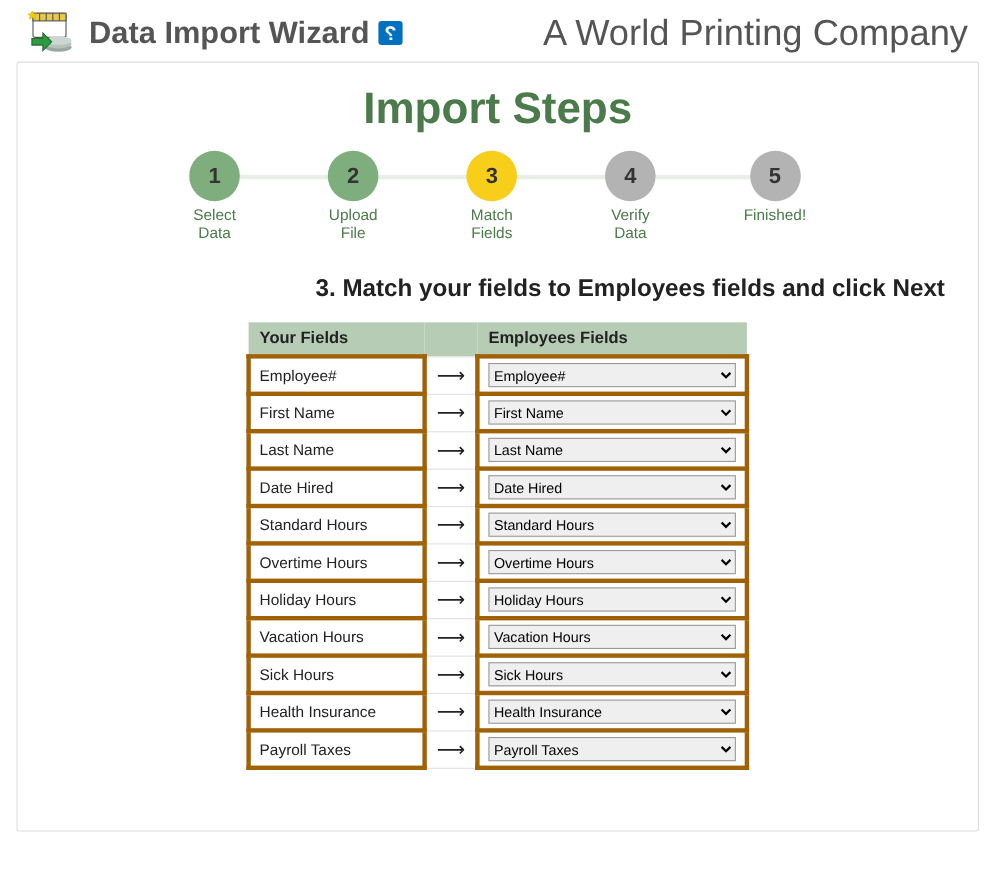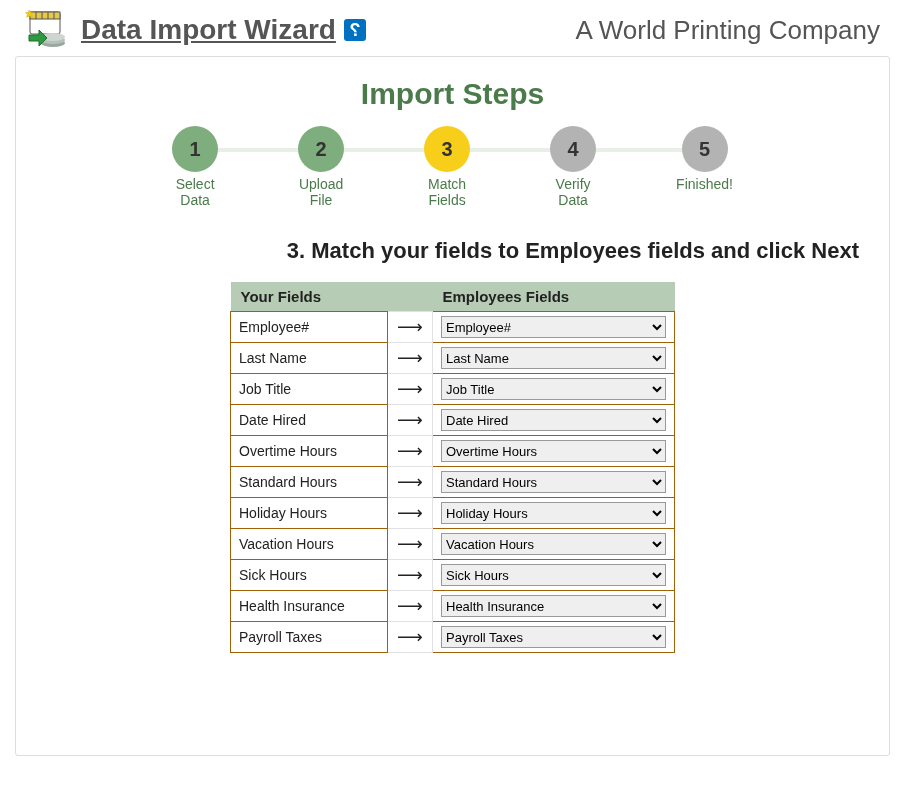--- a/index.html
+++ b/index.html
@@ -22,49 +22,48 @@
   }
   .header-left {
     display: flex;
     align-items: center;
     gap: 8px;
   }
   .app-title {
     font-size: 28px;
     color: #555;
     font-weight: 600;
-    text-decoration: underline;
   }
   .help-icon {
     width: 22px;
     height: 22px;
     background: #0070c0;
     color: #fff;
     border-radius: 3px;
     font-weight: bold;
     display: inline-flex;
     align-items: center;
     justify-content: center;
     font-size: 18px;
     transform: scaleX(-1);
   }
   .company-name {
-    font-size: 26px;
+    font-size: 33px;
     color: #555;
   }
   .panel {
     border: 1px solid #ddd;
     border-radius: 3px;
     padding: 20px 30px 30px;
     min-height: 700px;
     box-sizing: border-box;
   }
   .import-steps-title {
     text-align: center;
-    font-size: 30px;
+    font-size: 40px;
     font-weight: 700;
     color: #4b7b4b;
     margin: 0 0 15px;
   }
   .steps-bar {
     position: relative;
     display: flex;
     justify-content: center;
     gap: 80px;
     margin-bottom: 30px;
@@ -117,21 +116,21 @@
     border-collapse: collapse;
   }
   table.fields th {
     background: #b7ccb5;
     font-weight: 700;
     font-size: 15px;
     padding: 6px 10px;
     text-align: left;
   }
   table.fields td {
-    border: 1px solid #a16207;
+    border: 4px solid #a16207;
     padding: 4px 8px;
     font-size: 14px;
   }
   table.fields td.your {
     width: 140px;
   }
   table.fields td.arrow {
     width: 28px;
     text-align: center;
     font-size: 18px;
@@ -219,43 +218,43 @@
           <th>Employees Fields</th>
         </tr>
       </thead>
       <tbody id="fields-body">
           <tr>
             <td class="your">Employee#</td>
             <td class="arrow">⟶</td>
             <td class="target"><select><option>Employee#</option></select></td>
           </tr>
           <tr>
+            <td class="your">First Name</td>
+            <td class="arrow">⟶</td>
+            <td class="target"><select><option>First Name</option></select></td>
+          </tr>
+          <tr>
             <td class="your">Last Name</td>
             <td class="arrow">⟶</td>
             <td class="target"><select><option>Last Name</option></select></td>
           </tr>
           <tr>
-            <td class="your">Job Title</td>
-            <td class="arrow">⟶</td>
-            <td class="target"><select><option>Job Title</option></select></td>
-          </tr>
-          <tr>
             <td class="your">Date Hired</td>
             <td class="arrow">⟶</td>
             <td class="target"><select><option>Date Hired</option></select></td>
           </tr>
           <tr>
+            <td class="your">Standard Hours</td>
+            <td class="arrow">⟶</td>
+            <td class="target"><select><option>Standard Hours</option></select></td>
+          </tr>
+          <tr>
             <td class="your">Overtime Hours</td>
             <td class="arrow">⟶</td>
             <td class="target"><select><option>Overtime Hours</option></select></td>
-          </tr>
-          <tr>
-            <td class="your">Standard Hours</td>
-            <td class="arrow">⟶</td>
-            <td class="target"><select><option>Standard Hours</option></select></td>
           </tr>
           <tr>
             <td class="your">Holiday Hours</td>
             <td class="arrow">⟶</td>
             <td class="target"><select><option>Holiday Hours</option></select></td>
           </tr>
           <tr>
             <td class="your">Vacation Hours</td>
             <td class="arrow">⟶</td>
             <td class="target"><select><option>Vacation Hours</option></select></td>

